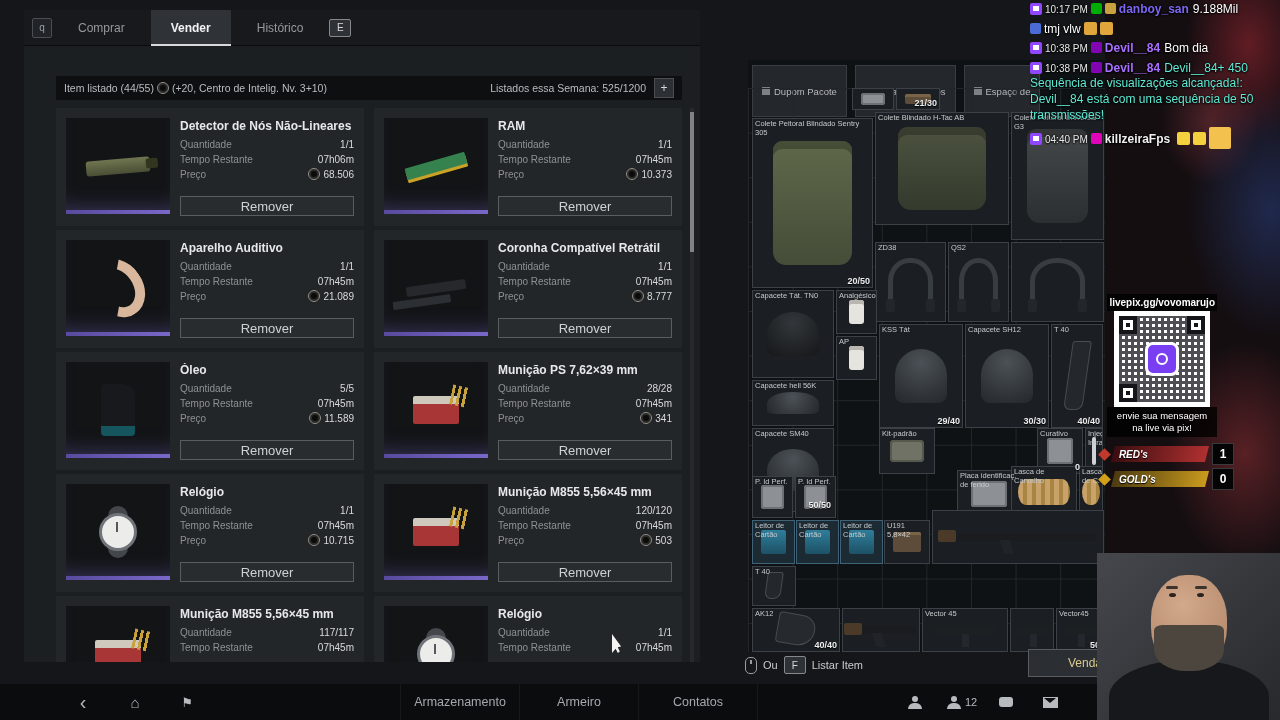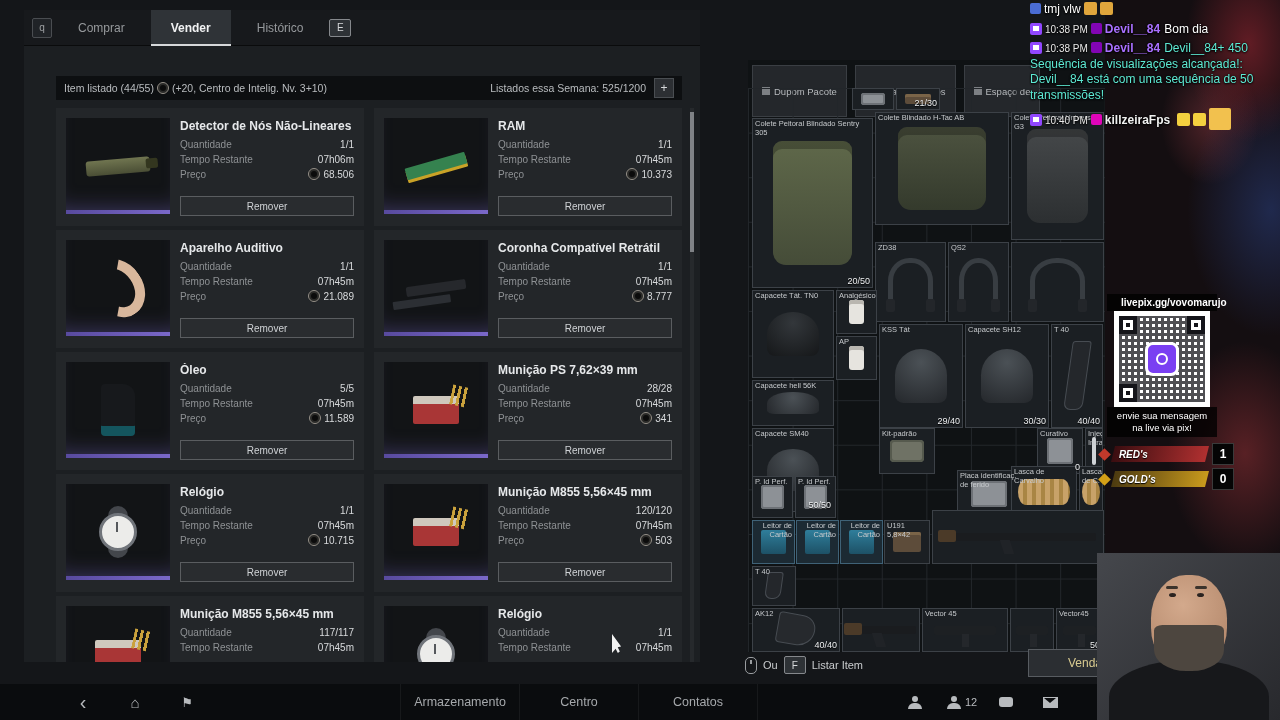--- a/index.html
+++ b/index.html
@@ -21,21 +21,21 @@
   .cards{position:absolute;left:56px;top:108px;width:626px;height:554px;display:grid;grid-template-columns:1fr 1fr;grid-auto-rows:118px;gap:4px 10px;overflow:hidden;}
   .card{background:#232629;display:flex;gap:10px;padding:10px;box-sizing:border-box;}
   .thumb{position:relative;flex:none;width:104px;height:96px;background:#121416;display:flex;align-items:center;justify-content:center;box-shadow:inset 0 -20px 22px -16px rgba(122,104,201,.45);}
   .thumb::after{content:"";position:absolute;left:0;right:0;bottom:0;height:4px;background:linear-gradient(90deg,#584a9e,#7a68c9);}
   .cbody{flex:1;display:flex;flex-direction:column;min-width:0;}
   .cname{font-size:12px;font-weight:700;color:#e6e8ea;margin:1px 0 6px;white-space:nowrap;overflow:hidden;text-overflow:ellipsis;}
   .crow{display:flex;justify-content:space-between;align-items:center;font-size:10px;margin-bottom:3.5px;}
   .clab{color:#8e9194;}
   .cval{color:#d8dadc;}
   .price{display:flex;align-items:center;}
-  .rm{margin-top:auto;height:20px;background:rgba(255,255,255,.03);border:1px solid #5a5d60;color:#cfd2d5;font-size:10px;font-family:inherit;cursor:pointer;}
+  .rm{margin-top:auto;height:20px;background:rgba(255,255,255,.03);border:1px solid #5a5d60;color:#cfd2d5;font-size:13px;font-family:inherit;cursor:pointer;}
 
   
   .li{position:relative;display:block;}
   .li-detector{width:64px;height:15px;background:linear-gradient(#707550,#4a4e35);border-radius:3px;transform:rotate(-5deg);}
   .li-detector::after{content:"";position:absolute;right:-8px;top:2px;width:12px;height:10px;background:#33361f;border-radius:2px;}
   .li-ram{width:62px;height:12px;background:#35824f;transform:rotate(-16deg);box-shadow:0 3px 0 #c9a227;border-radius:1px;}
   .li-hear{width:30px;height:42px;border:10px solid #d8b79c;border-left-color:transparent;border-top-color:transparent;border-radius:50%;transform:rotate(-35deg);}
   .li-stock{width:60px;height:10px;background:#26282c;border-radius:2px;box-shadow:-16px 12px 0 -1px #2c2f34;transform:rotate(-8deg);}
   .li-oil{width:34px;height:52px;background:#17191c;border-radius:4px 12px 4px 4px;box-shadow:inset 0 -20px 0 -10px #14555e;}
   .li-ammo{width:46px;height:28px;background:linear-gradient(180deg,#cfc8bd 0 8px,#a93636 8px);border-radius:2px;}
@@ -47,23 +47,23 @@
   .scroll-thumb{position:absolute;left:690px;top:112px;width:4px;height:140px;background:#7f8286;cursor:grab;}
 
   
   .inv-panel{position:absolute;left:748px;top:60px;width:357px;height:592px;background:#0f1214;}
   .inv-btns{position:absolute;left:4px;top:5px;display:flex;gap:8px;}
   .inv-btn{height:18px;padding:16px 9px;font-size:9.5px;color:#b6b9bc;background:#24272b;border:1px solid #3a3e43;display:flex;align-items:center;gap:4px;white-space:nowrap;cursor:pointer;}
   .inv-btn .bic{width:8px;height:8px;background:#7d8084;display:inline-block;}
   .inv-btn .bic.heart{background:none;color:#7d8084;font-size:9px;line-height:8px;}
   .inv-grid{position:absolute;left:0;top:28px;width:357px;height:564px;background-image:linear-gradient(#22262a 1px,transparent 1px),linear-gradient(90deg,#22262a 1px,transparent 1px);background-size:44.6px 44.6px;}
   .c{position:absolute;background:#1b1f23;border:1px solid #3c4147;box-sizing:border-box;display:flex;align-items:center;justify-content:center;overflow:hidden;}
-  .c.blue{background:#1c2a33;border-color:#3f6277;text-align:right;}
+  .c.blue{background:#1c2a33;border-color:#3f6277;}
   .cl{position:absolute;left:2px;top:1px;right:2px;font-size:7.5px;line-height:1.15;color:#c6c9cc;z-index:2;}
-  .cc{position:absolute;right:2px;bottom:1px;font-size:9px;font-weight:400;color:#eceef0;z-index:2;text-shadow:0 1px 1px #000;}
+  .cc{position:absolute;right:2px;bottom:1px;font-size:9px;font-weight:700;color:#eceef0;z-index:2;text-shadow:0 1px 1px #000;}
   .iv{display:block;position:relative;}
   .iv-vest{width:66%;height:74%;background:linear-gradient(#5f684a,#454c38);border-radius:9px 9px 13px 13px;box-shadow:inset 0 8px 0 rgba(0,0,0,.25);}
   .iv-vest.dark{background:linear-gradient(#4d5340,#343a2c);}
   .iv-vest.gray{background:linear-gradient(#45484a,#2c2f31);}
   .iv-helm{width:64%;height:52%;background:radial-gradient(circle at 50% 25%,#4b5156,#24272b);border-radius:50% 50% 16% 16%;}
   .iv-helm.black{background:radial-gradient(circle at 50% 25%,#33373b,#151719);}
   .iv-hs{width:50%;height:55%;border:5px solid #383d42;border-bottom:0;border-radius:48% 48% 0 0;}
   .iv-hs::before,.iv-hs::after{content:"";position:absolute;bottom:-6px;width:9px;height:13px;background:#23262a;border-radius:2px;}
   .iv-hs::before{left:-7px;}.iv-hs::after{right:-7px;}
   .iv-mag{width:34%;height:66%;background:#24272b;border:1px solid #474c52;border-radius:3px 3px 7px 7px;transform:skewX(-8deg);}
@@ -115,21 +115,21 @@
   .bdg{display:inline-block;width:11px;height:11px;border-radius:2px;margin-right:3px;vertical-align:-1px;}
   .bg-green{background:#00ad03;}.bg-gold{background:#c9a23f;}.bg-purple{background:#8205b4;}
   .bg-teal{background:#2de2c5;}.bg-red{background:#e91916;}.bg-pink{background:#f0529c;}
   .bg-blue{background:#4a6cd4;}.bg-vip{background:#e005b9;}
   .mu{font-weight:700;margin-right:4px;}
   .mx{font-weight:500;color:#fff;}
   .emote{display:inline-block;width:13px;height:13px;border-radius:2px;margin-left:3px;vertical-align:-2px;}
   .em-beer{background:#e0a63c;}.em-duck{background:#f4d03f;}.em-sticker{width:22px;height:22px;background:#f2c14e;vertical-align:-6px;}
 
   .qrblock{position:absolute;left:1107px;top:294px;width:110px;z-index:5;}
-  .qrtitle{background:rgba(0,0,0,.78);color:#fff;font-size:10px;font-weight:700;text-align:right;padding:3px 14px;}
+  .qrtitle{background:rgba(0,0,0,.78);color:#fff;font-size:10px;font-weight:700;text-align:right;padding:3px 2px;}
   .qr{position:relative;width:96px;height:96px;background:#fff;margin:0 auto;}
   .qmod{position:absolute;inset:5px;background-image:repeating-linear-gradient(0deg,#15151a 0 3px,transparent 3px 6px),repeating-linear-gradient(90deg,#15151a 0 3px,transparent 3px 6px);opacity:.75;}
   .qf{position:absolute;width:18px;height:18px;border:4px solid #15151a;background:#fff;box-sizing:border-box;}
   .qf::after{content:"";position:absolute;left:3px;top:3px;width:4px;height:4px;background:#15151a;}
   .qf.tl{left:5px;top:5px;}.qf.tr{right:5px;top:5px;}.qf.bl{left:5px;bottom:5px;}
   .qc{position:absolute;left:50%;top:50%;transform:translate(-50%,-50%);width:28px;height:28px;background:#7a3ff2;border:3px solid #fff;border-radius:8px;}
   .qc::after{content:"";position:absolute;left:8px;top:8px;width:8px;height:8px;border:2px solid #fff;border-radius:50%;}
   .qrcap{background:rgba(0,0,0,.78);color:#fff;font-size:9.5px;text-align:center;padding:3px 4px;line-height:1.25;}
 
   .ctrs{position:absolute;left:1100px;top:444px;width:134px;z-index:5;}
@@ -585,30 +585,33 @@
     <span>Ou</span>
     <span class="keycap">F</span>
     <span>Listar Item</span>
   </div>
   <div class="venda">Venda</div>
 
   <div class="art"></div>
 
   <div class="chat">
     <div class="msg">
+      <span class="tw"></span><span class="mt">10:17 PM</span><span class="bdg bg-green"></span><span class="bdg bg-gold"></span><span class="mu" style="color:#7c66f2">danboy_san</span><span class="mx" style="color:#ffffff">9.188Mil</span>
+    </div>
+    <div class="msg">
       <span class="bdg bg-blue"></span><span class="mx" style="color:#ffffff">tmj vlw</span><span class="emote em-beer"></span><span class="emote em-beer"></span>
     </div>
     <div class="msg">
       <span class="tw"></span><span class="mt">10:38 PM</span><span class="bdg bg-purple"></span><span class="mu" style="color:#a970ff">Devil__84</span><span class="mx" style="color:#ffffff">Bom dia</span>
     </div>
     <div class="msg">
       <span class="tw"></span><span class="mt">10:38 PM</span><span class="bdg bg-purple"></span><span class="mu" style="color:#a970ff">Devil__84</span><span class="mx" style="color:#5eead4">Devil__84+ 450 Sequência de visualizações alcançada!: Devil__84 está com uma sequência de 50 transmissões!</span>
     </div>
     <div class="msg">
-      <span class="tw"></span><span class="mt">10:40 PM</span><span class="bdg bg-vip"></span><span class="mu" style="color:#f0f0f0">killzeiraFps</span><span class="emote em-duck"></span><span class="emote em-duck"></span><span class="emote em-sticker"></span>
+      <span class="tw"></span><span class="mt">04:40 PM</span><span class="bdg bg-vip"></span><span class="mu" style="color:#f0f0f0">killzeiraFps</span><span class="emote em-duck"></span><span class="emote em-duck"></span><span class="emote em-sticker"></span>
     </div>
   </div>
 
   <div class="qrblock">
     <div class="qrtitle">livepix.gg/vovomarujo</div>
     <div class="qr">
       <div class="qmod"></div>
       <div class="qf tl"></div>
         <div class="qf tr"></div>
         <div class="qf bl"></div>
@@ -643,21 +646,21 @@
       <div class="fc-eye r"></div>
     <div class="fc-beard"></div>
   </div>
 
   <div class="bnav">
     <div class="nico" style="left:68px;width:30px;font-size:20px;">‹</div>
     <div class="nico" style="left:120px;width:30px;font-size:15px;">⌂</div>
     <div class="nico" style="left:172px;width:30px;font-size:13px;">⚑</div>
     <div class="btabs">
       <div class="btab">Armazenamento</div>
-      <div class="btab">Centro</div>
+      <div class="btab">Armeiro</div>
       <div class="btab">Contatos</div>
     </div>
     <div class="nico" style="left:905px;width:20px;">
         <span class="pico"></span>
       </div>
     <div class="nico" style="left:940px;width:44px;gap:4px;font-size:11px;">
         <span class="pico"></span>
         <span>12</span>
       </div>
     <div class="nico" style="left:996px;width:20px;">

